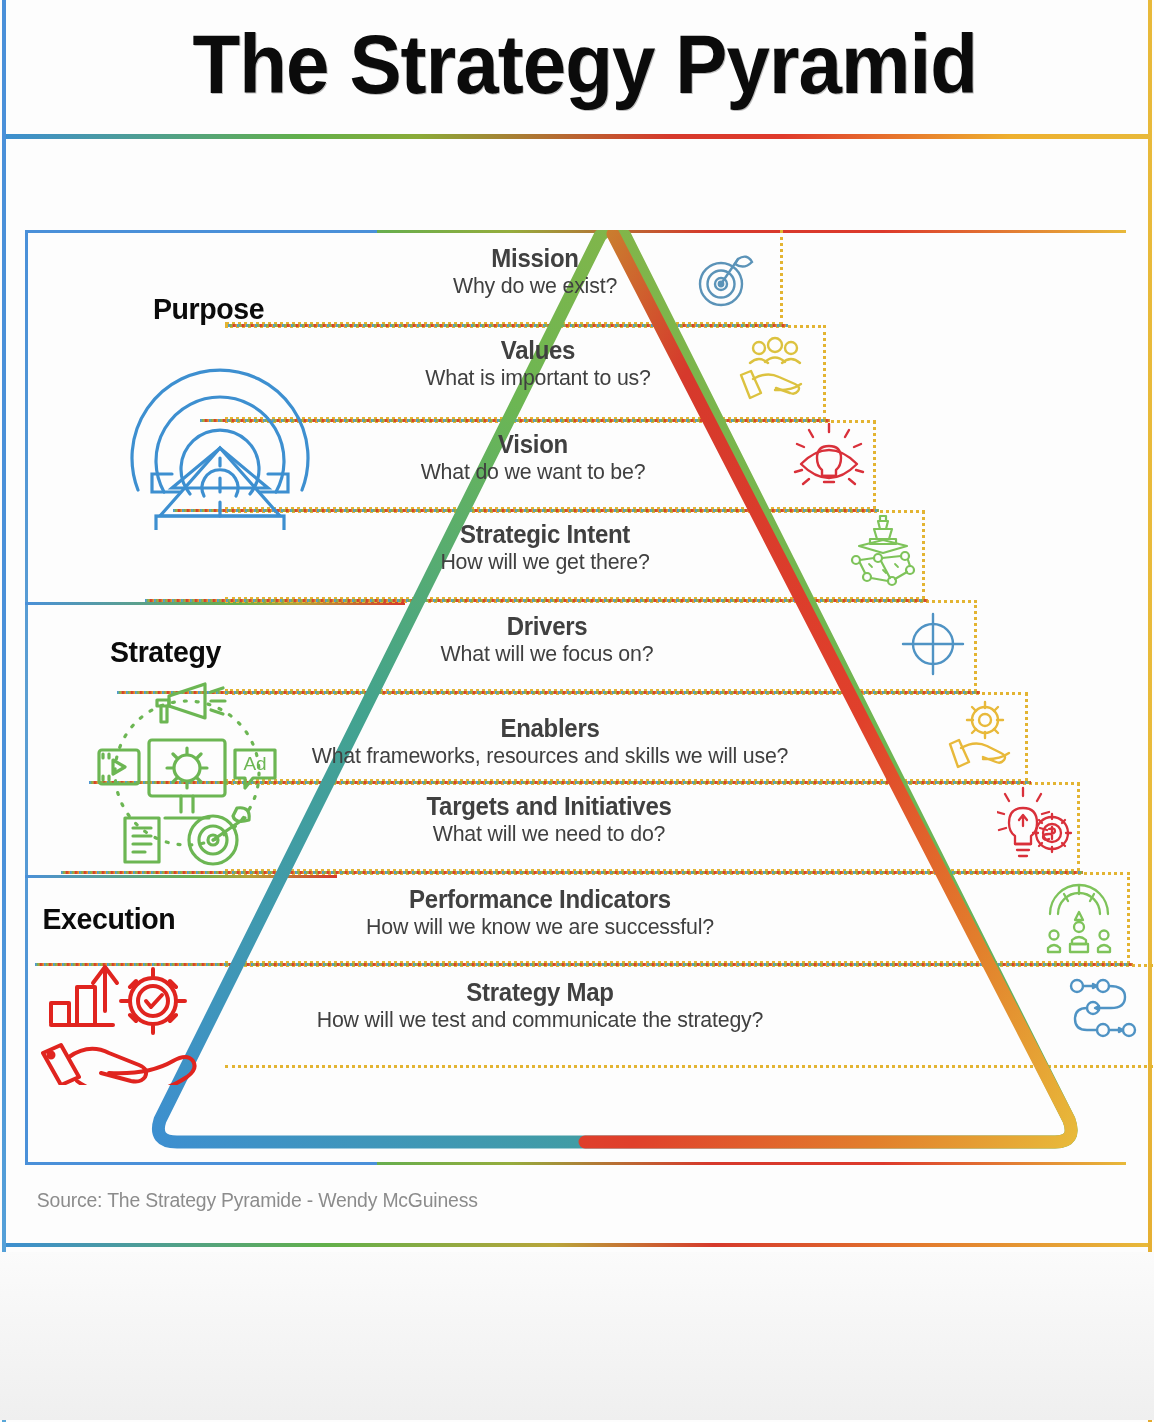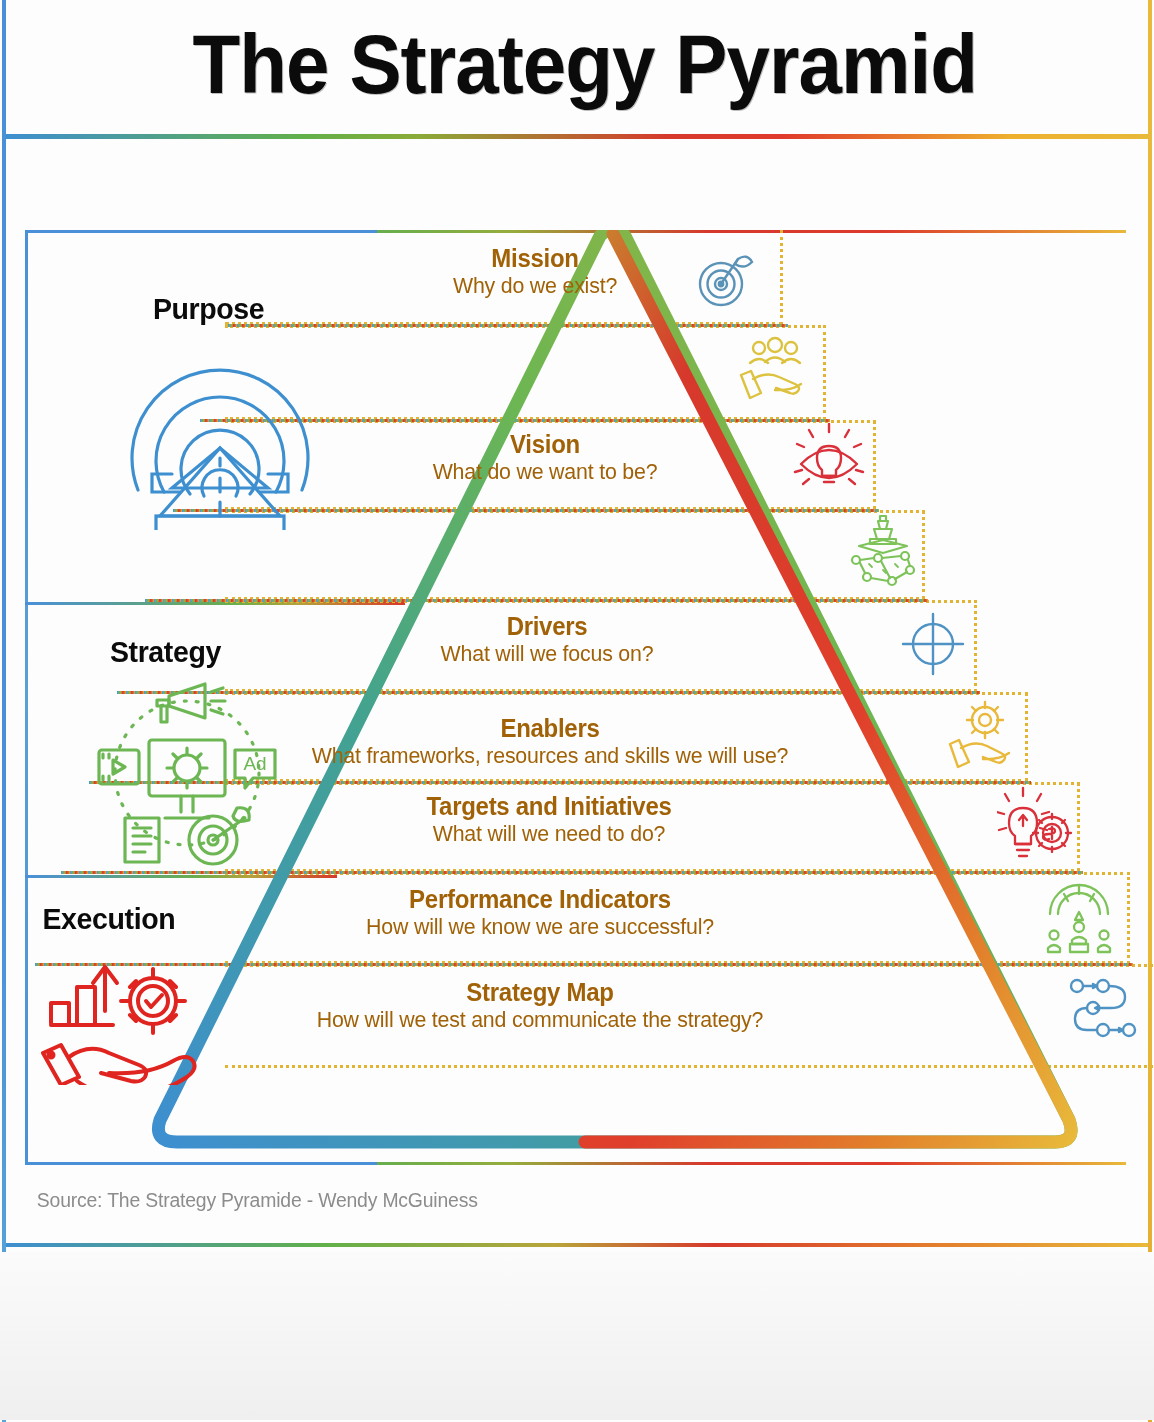--- a/index.html
+++ b/index.html
@@ -58,21 +58,21 @@
   .sec-icon{position:absolute;text-decoration:underline;}
 
   
   .pyramid-svg{position:absolute;left:0;top:0;width:1101px;height:935px;
     pointer-events:none;}
   .tier-dotted{position:absolute;box-sizing:border-box;
     border:3px dotted #e3b432;border-left:none;}
   .tier-sep{position:absolute;height:3px;
     background-image:linear-gradient(90deg,#4a90d9 0%,#57a3c8 12%,#7ab14a 30%,#b7a63b 45%,#d6392c 62%,#d9562c 78%,#e3b432 100%);
     background-size:9px 3px;background-repeat:repeat-x;}
-  .tier-text{position:absolute;text-align:center;color:#a16207;}
+  .tier-text{position:absolute;text-align:center;color:#404040;}
   .tier-title{font-weight:bold;font-size:25px;letter-spacing:-.3px;
     transform:scaleX(.96);line-height:1.15;white-space:nowrap;}
   .tier-sub{font-size:22px;line-height:1.2;white-space:nowrap;
     letter-spacing:-.2px;transform:scaleX(.97);}
   .tier-icon{position:absolute;}
 
   
   .source{position:absolute;left:30px;top:1189px;font-size:20px;color:#8c8c8c;
     letter-spacing:-.2px;transform:scaleX(.97);white-space:nowrap;}
 
@@ -228,52 +228,60 @@
           <circle cx="31" cy="44" r="21"></circle>
             <circle cx="31" cy="44" r="13.5"></circle>
           <circle cx="31" cy="44" r="6"></circle>
             <circle cx="31" cy="44" r="2.2" fill="#5b93b8"></circle>
           <path d="M31 44 L48 19"></path>
           <path d="M48 19 q9 -6 14 3 q-8 8 -17 2 Z"></path>
         </g>
       </svg>
     </div>
 
+    <div class="tier-text" style="left:288px;top:106px;width:450px;">
+      <div class="tier-title">Values</div>
+      <div class="tier-sub">What is important to us?</div>
+    </div>
     <div class="tier-icon" style="left:712px;top:105px;">
       <svg width="72" height="68" viewBox="0 0 72 68">
         <g fill="none" stroke="#dcc23f" stroke-width="2.4" stroke-linecap="round" stroke-linejoin="round">
           <circle cx="22" cy="13" r="6"></circle>
             <path d="M13 28 q9 -8 18 0"></path>
           <circle cx="38" cy="10" r="7"></circle>
             <path d="M28 27 q10 -9 20 0"></path>
           <circle cx="54" cy="13" r="6"></circle>
             <path d="M45 28 q9 -8 18 0"></path>
           <path d="M16 44 q14 -8 26 -2 l16 7 q6 3 3 7 q-3 4 -8 2 l-14 -5"></path>
           <path d="M38 55 q16 1 26 -6"></path>
           <path d="M4 40 L14 36 L24 58 L13 63 Z"></path>
         </g>
       </svg>
     </div>
 
-    <div class="tier-text" style="left:280px;top:200px;width:480px;">
+    <div class="tier-text" style="left:268px;top:200px;width:480px;">
       <div class="tier-title">Vision</div>
       <div class="tier-sub">What do we want to be?</div>
     </div>
     <div class="tier-icon" style="left:768px;top:192px;">
       <svg width="72" height="76" viewBox="0 0 72 76">
         <g fill="none" stroke="#d9303a" stroke-width="2.4" stroke-linecap="round" stroke-linejoin="round">
           <path d="M8 42 q28 -28 56 0 q-28 28 -56 0"></path>
           <path d="M36 24 q12 0 12 12 q0 8 -5 12 l0 6 l-14 0 l0 -6 q-5 -4 -5 -12 q0 -12 12 -12"></path>
           <path d="M29 54 l14 0 M31 60 l10 0"></path>
           <path d="M36 2 L36 10 M16 8 L20 15 M56 8 L52 15 M4 22 L11 25 M68 22 L61 25
                    M2 50 L9 48 M70 50 L63 48 M10 62 L16 57 M62 62 L56 57"></path>
         </g>
       </svg>
     </div>
 
+    <div class="tier-text" style="left:270px;top:290px;width:500px;">
+      <div class="tier-title">Strategic Intent</div>
+      <div class="tier-sub">How will we get there?</div>
+    </div>
     <div class="tier-icon" style="left:822px;top:282px;">
       <svg width="72" height="76" viewBox="0 0 72 76">
         <g fill="none" stroke="#7ec35a" stroke-width="2.2" stroke-linecap="round" stroke-linejoin="round">
           <path d="M33 4 l6 0 l0 5 l-6 0 Z"></path>
           <path d="M31 9 l10 0 l-2 8 l-6 0 Z"></path>
           <path d="M27 17 l18 0 l-3 10 l-12 0 Z"></path>
           <path d="M23 27 l26 0 l0 5 l-26 0 Z"></path>
           <path d="M12 34 L36 28 L60 34 L36 41 Z"></path>
           <circle cx="9" cy="48" r="4"></circle>
             <circle cx="31" cy="46" r="4"></circle>

